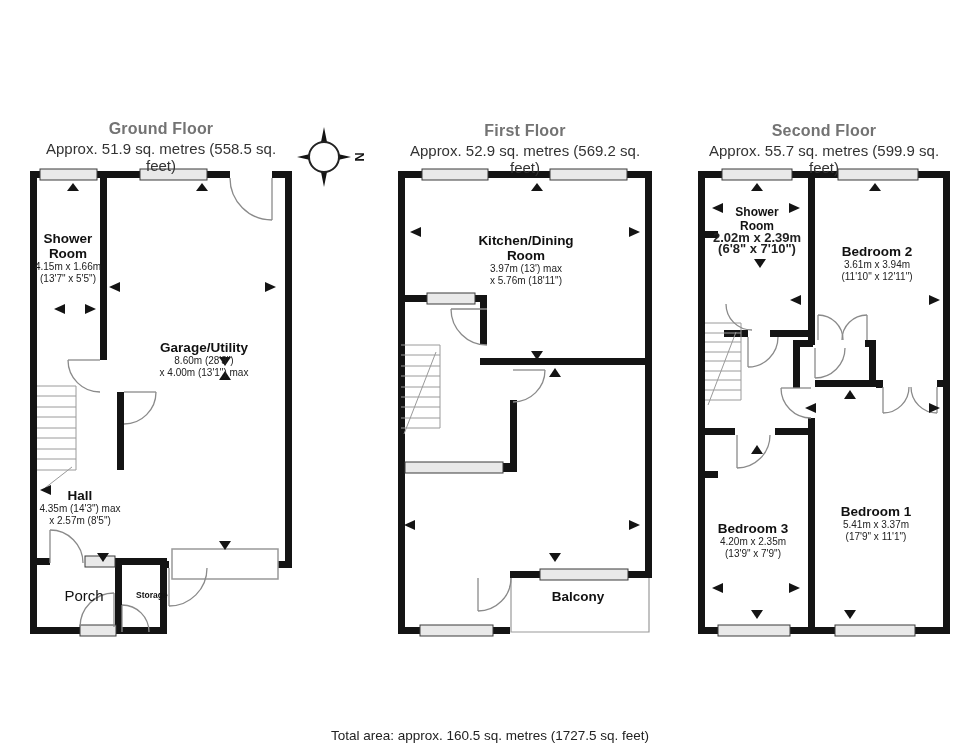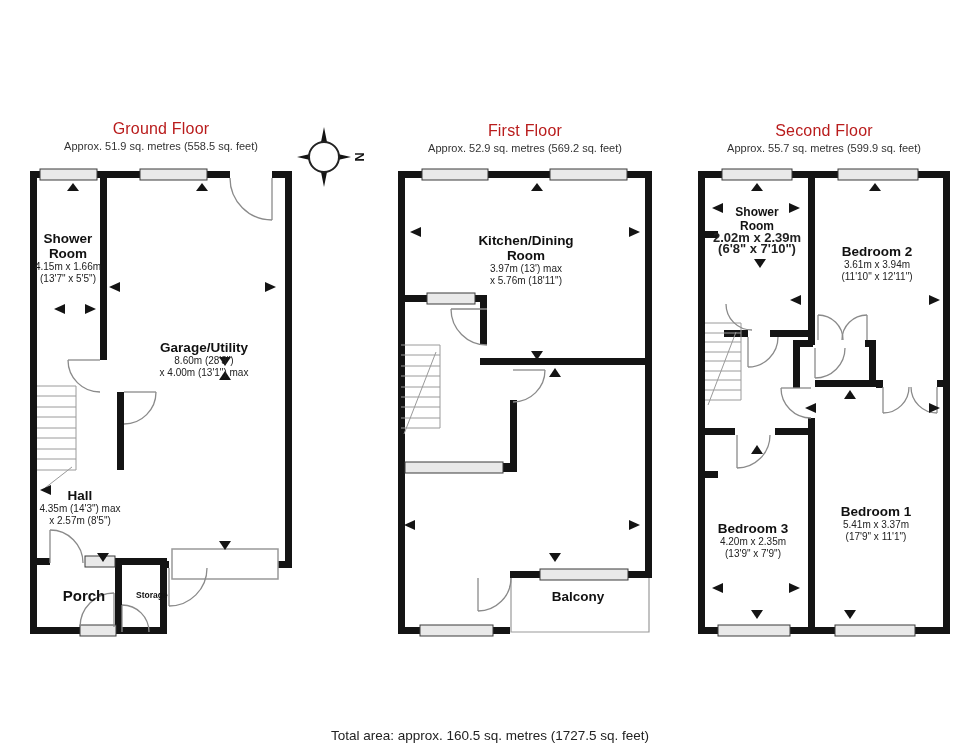--- a/index.html
+++ b/index.html
@@ -1,24 +1,24 @@
 <!DOCTYPE html>
 <html><head>
 <meta charset="utf-8">
 <style>
   html,body{margin:0;padding:0;background:#fff;}
   #stage{position:relative;width:980px;height:751px;background:#ffffff;overflow:hidden;
          font-family:"Liberation Sans", sans-serif;color:#1a1a1a;}
   #plan-svg{position:absolute;left:0;top:0;}
   .floor-title{position:absolute;text-align:center;}
-  .title-main{font-size:16px;font-weight:normal;color:#b91c1c;letter-spacing:0.2px;}
-  .title-sub{font-size:11px;color:#333;margin-top:2px;}
+  .title-main{font-size:16px;font-weight:bold;color:#737373;letter-spacing:0.2px;}
+  .title-sub{font-size:15px;color:#333;margin-top:2px;}
   .room-label{position:absolute;text-align:center;color:#111;}
   .rname{font-size:13.5px;font-weight:bold;line-height:15px;}
-  .rname-lg{font-size:15px;font-weight:bold;line-height:16px;}
+  .rname-lg{font-size:15px;font-weight:normal;line-height:16px;}
   .rname-xs{font-size:8.5px;font-weight:bold;line-height:10px;margin-left:20px;}
   .rdim{font-size:10px;line-height:11.5px;color:#222;}
   .sm .rname{font-size:12px;line-height:13.5px;}
   .sm .rdim{font-size:13px;line-height:10.5px;font-weight:bold;}
   .total-area{position:absolute;left:240px;top:728px;width:500px;text-align:center;
               font-size:13.5px;color:#222;}
 </style>
 </head>
 <body>
 

